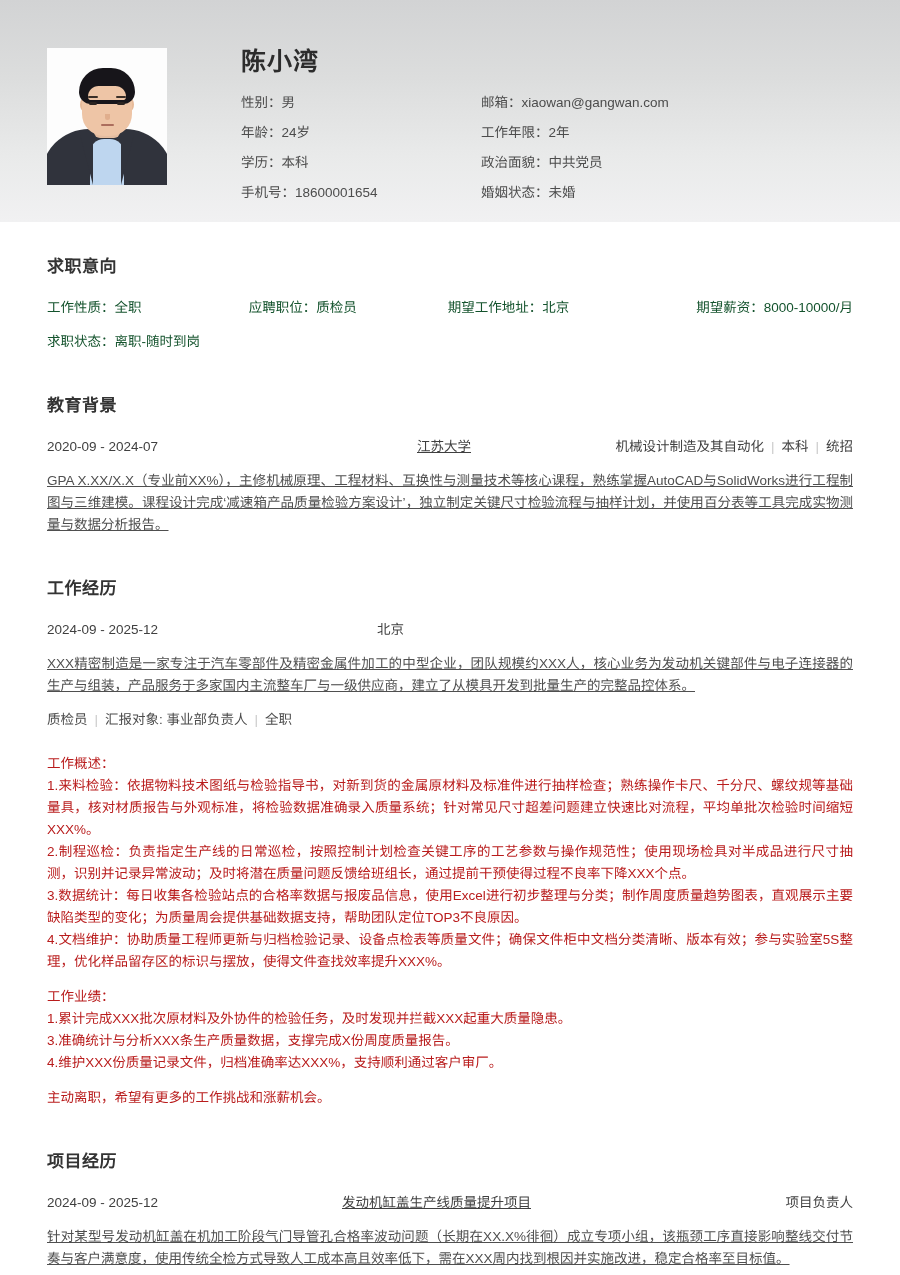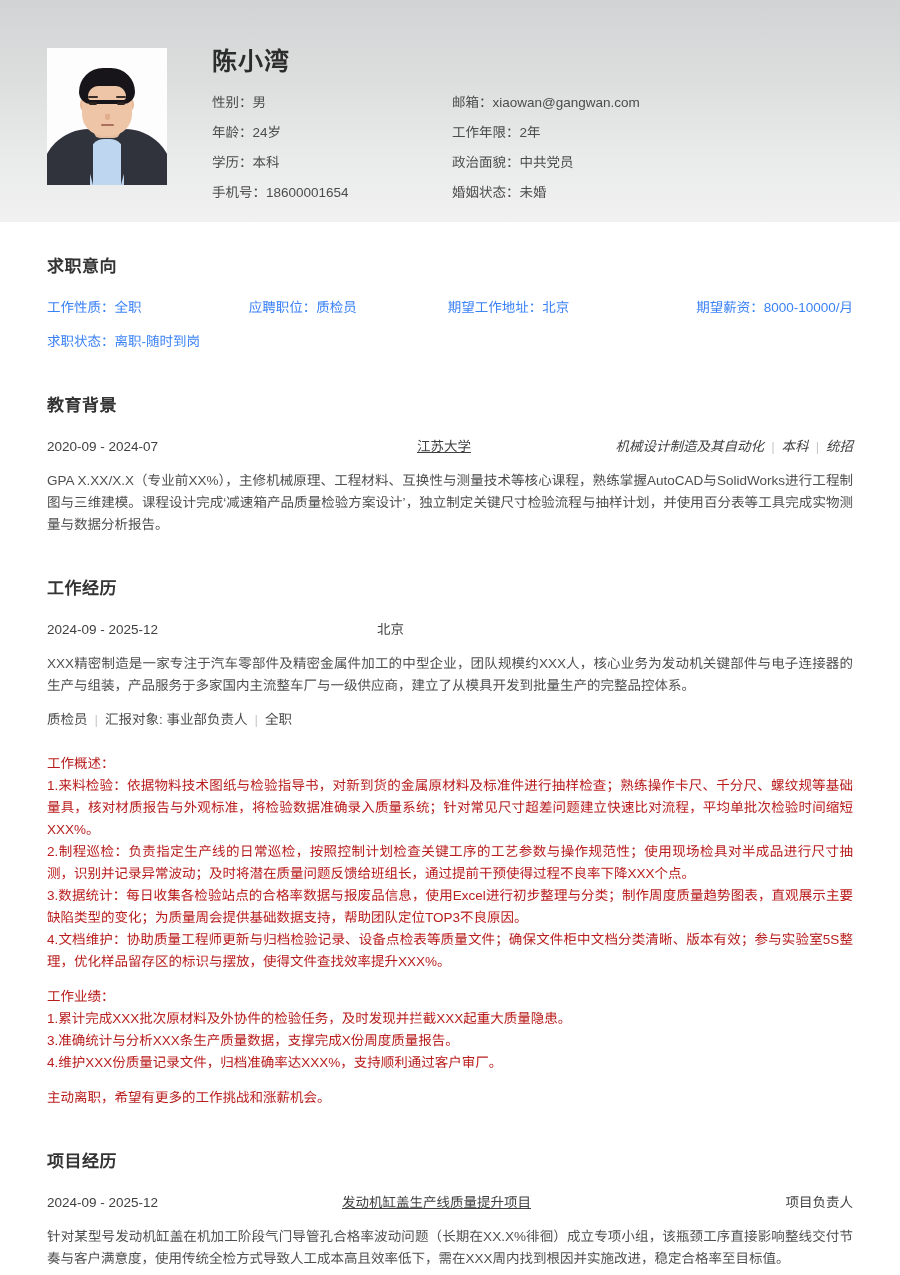--- a/index.html
+++ b/index.html
@@ -24,20 +24,21 @@
     overflow: hidden;
   }
 
   
   .header {
     height: 222px;
     background: linear-gradient(180deg, #d2d3d4 0%, #dcdddd 35%, #e9eaea 70%, #f1f1f2 100%);
     padding: 48px 0 0 47px;
     display: flex;
     align-items: flex-start;
+    gap: 29px;
   }
 
   .photo-frame {
     width: 120px;
     height: 137px;
     flex: 0 0 120px;
     background: #ffffff;
     overflow: hidden;
     position: relative;
   }
@@ -198,21 +199,21 @@
     font-weight: bold;
     color: #333333;
     line-height: 24px;
     letter-spacing: .5px;
     margin-bottom: 19px;
   }
 
   .intent-row {
     display: flex;
     font-size: 13.5px;
-    color: #3b82f6;
+    color: #14532d;
     line-height: 20px;
     margin-bottom: 14px;
   }
   .intent-cell { white-space: nowrap; }
   .intent-cell.c1 { width: 203px; }
   .intent-cell.c2 { width: 200px; }
   .intent-cell.c3 { width: 250px; }
   .intent-cell.c4 { flex: 1 1 auto; text-align: right; }
 
   
@@ -223,21 +224,21 @@
     color: #3f3f3f;
     line-height: 20px;
     margin-bottom: 13px;
   }
   .meta-date { width: 330px; white-space: nowrap; }
   .meta-mid  { flex: 1 1 auto; white-space: nowrap; text-decoration: underline; }
   .meta-right { white-space: nowrap; text-align: right; }
 
   .meta-row.edu .meta-date { width: 370px; }
   .meta-row.edu .meta-mid { flex: 0 0 auto; }
-  .meta-row.edu .meta-right { margin-left: auto; font-style: italic; }
+  .meta-row.edu .meta-right { margin-left: auto; }
 
   .meta-row.proj .meta-date { width: 295px; }
   .meta-row.proj .meta-mid  { flex: 0 0 auto; }
   .meta-row.proj .meta-right { margin-left: auto; }
 
   .sep {
     display: inline-block;
     color: #c9c9c9;
     padding: 0 7px;
     font-weight: 300;
@@ -250,20 +251,21 @@
     margin-bottom: 23px;
     white-space: nowrap;
   }
 
   .para {
     font-size: 13.5px;
     color: #4f4f4f;
     line-height: 22px;
     text-align: justify;
     margin-bottom: 13px;
+    text-decoration: underline;
   }
 
   .block {
     font-size: 13.5px;
     color: #b91c1c;
     line-height: 22px;
     text-align: justify;
     white-space: pre-wrap;
     margin-bottom: 13px;
   }

